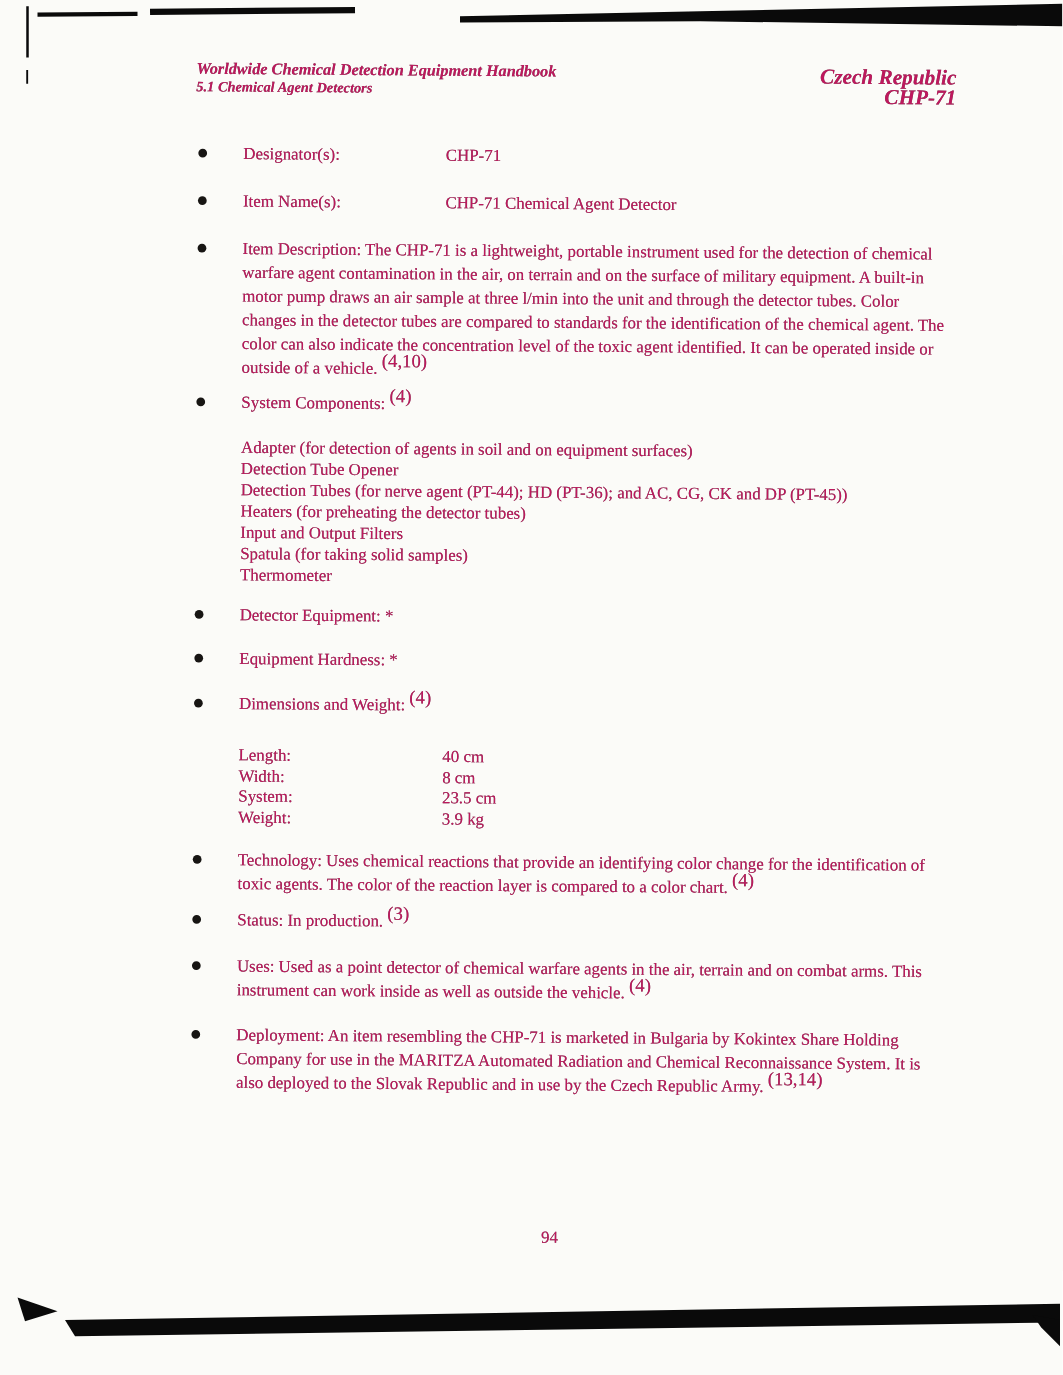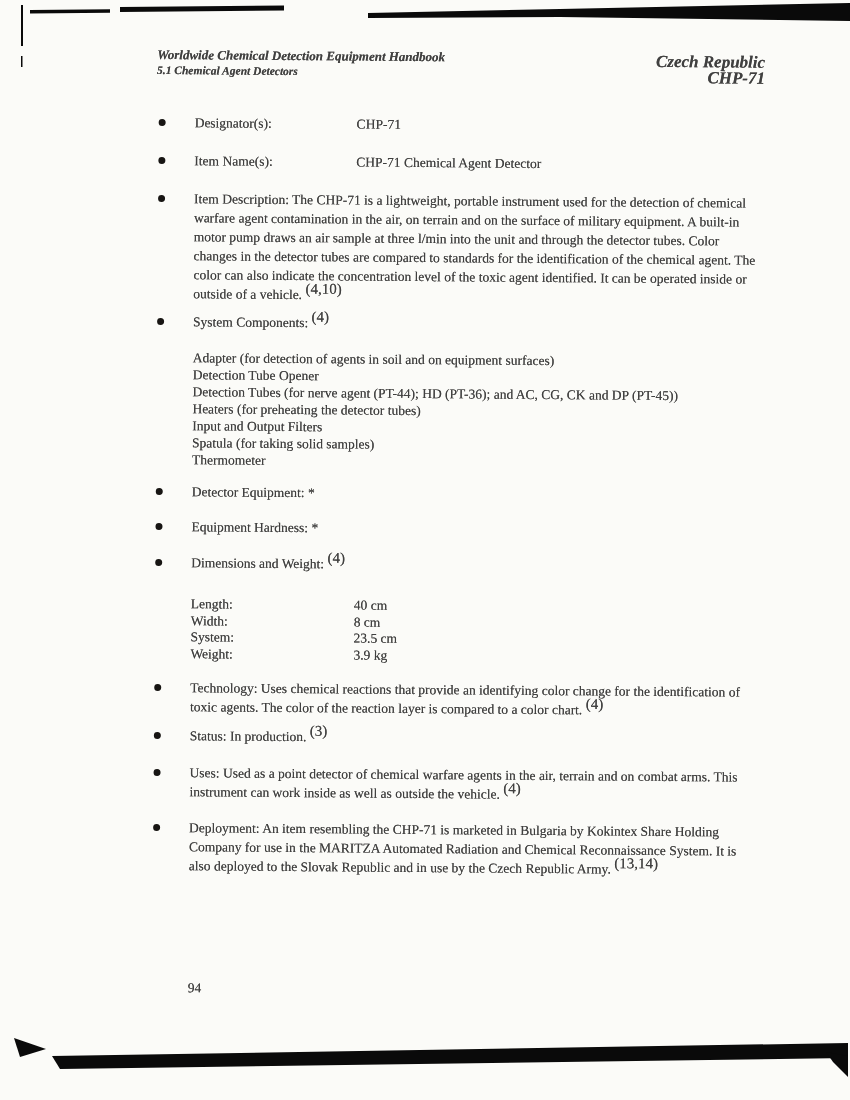--- a/index.html
+++ b/index.html
@@ -2,21 +2,21 @@
 <html><head>
 <meta charset="utf-8">
 <style>
   * { margin:0; padding:0; box-sizing:border-box; }
   html, body { background:#ffffff; }
   body { width:850px; height:1100px; overflow:hidden; }
   .page {
     position:relative; width:850px; height:1100px;
     background:#fbfbf8; overflow:hidden;
     font-family:"Liberation Serif","DejaVu Serif",serif;
-    color:#404040;
+    color:#be185d;
   }
   .artifacts { position:absolute; left:0; top:0; width:850px; height:1100px; pointer-events:none; z-index:3; }
   .content {
     position:relative; z-index:1;
     padding:46px 85px 0 195px;
     font-size:13.5px; line-height:19px;
     transform:rotate(0.45deg); transform-origin:160px 80px;
     text-shadow:0 0 0.4px rgba(25,23,20,.65);
   }
   .header { display:flex; justify-content:space-between; margin-left:-38px; }
@@ -25,21 +25,21 @@
   .header-right { text-align:right; font-style:italic; font-weight:bold; font-size:17px; line-height:16px; padding-top:4px; }
   .bullet { position:relative; }
   .dot { position:absolute; left:-36px; top:6px; width:7px; height:7px; border-radius:50%; background:#171513; }
   .kv-label { display:inline-block; width:162px; }
   sup.ref { font-size:15px; line-height:0; vertical-align:super; }
   .components { margin-top:18px; }
   .components .comp { line-height:17px; }
   .dims { margin-top:24px; }
   .dim-row { line-height:16.5px; }
   .dim-name { display:inline-block; width:163px; }
-  .page-num { margin-top:103px; display:inline-block; }
+  .page-num { margin-top:103px; margin-left:245px; display:inline-block; }
   .mt9{margin-top:9px}.mt10{margin-top:10px}.mt14{margin-top:14px}.mt16{margin-top:16px}
   .mt17{margin-top:17px}.mt18{margin-top:18px}.mt19{margin-top:19px}.mt31{margin-top:31px}
 </style>
 </head>
 <body>
 
 <div class="page">
 
   <svg class="artifacts" viewBox="0 0 850 1100" aria-hidden="true">
     <g fill="#0a0a0a">

